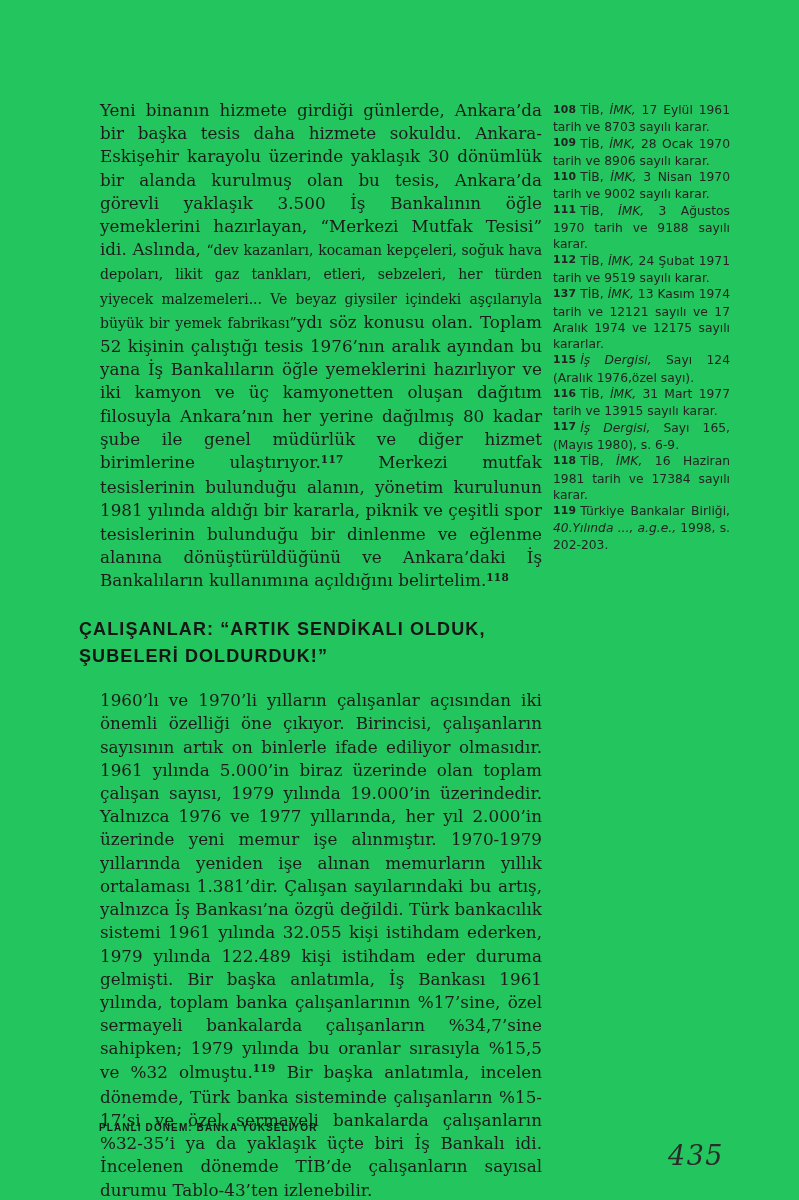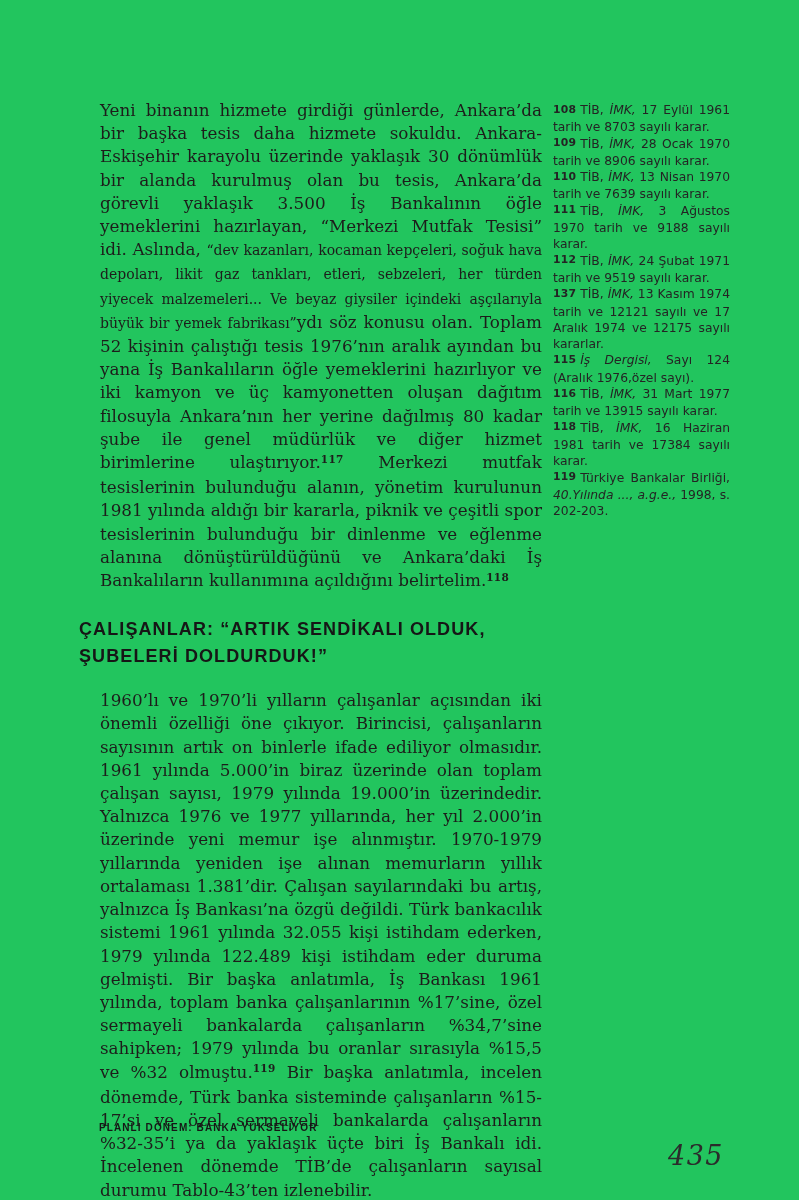--- a/index.html
+++ b/index.html
@@ -102,26 +102,27 @@
       <span>ÇALIŞANLAR: “ARTIK SENDİKALI OLDUK,</span><br>
       <span>ŞUBELERİ DOLDURDUK!”</span>
     </h2>
 
     <p class="para" id="paragraph-2"><span class="seg-n">1960’lı ve 1970’li yılların çalışanlar açısından iki önemli özelliği öne çıkıyor. Birincisi, çalışanların sayısının artık on binlerle ifade ediliyor olmasıdır. 1961 yılında 5.000’in biraz üzerinde olan toplam çalışan sayısı, 1979 yılında 19.000’in üzerindedir. Yalnızca 1976 ve 1977 yıllarında, her yıl 2.000’in üzerinde yeni memur işe alınmıştır. 1970-1979 yıllarında yeniden işe alınan memurların yıllık ortalaması 1.381’dir. Çalışan sayılarındaki bu artış, yalnızca İş Bankası’na özgü değildi. Türk bankacılık sistemi 1961 yılında 32.055 kişi istihdam ederken, 1979 yılında 122.489 kişi istihdam eder duruma gelmişti. Bir başka anlatımla, İş Bankası 1961 yılında, toplam banka çalışanlarının %17’sine, özel sermayeli bankalarda çalışanların %34,7’sine sahipken; 1979 yılında bu oranlar sırasıyla %15,5 ve %32 olmuştu.</span><span class="seg-sup">119</span><span class="seg-n"> Bir başka anlatımla, incelen dönemde, Türk banka sisteminde çalışanların %15-17’si ve özel sermayeli bankalarda çalışanların %32-35’i ya da yaklaşık üçte biri İş Bankalı idi. İncelenen dönemde TİB’de çalışanların sayısal durumu Tablo-43’ten izlenebilir.</span></p>
   </div>
 
   <aside class="footnotes" id="footnotes">
       <div class="footnote"><span class="fn-num">108</span><span>TİB, </span><span class="it">İMK,</span><span> 17 Eylül 1961 tarih ve 8703 sayılı karar.</span></div>
       <div class="footnote"><span class="fn-num">109</span><span>TİB, </span><span class="it">İMK,</span><span> 28 Ocak 1970 tarih ve 8906 sayılı karar.</span></div>
-      <div class="footnote"><span class="fn-num">110</span><span>TİB, </span><span class="it">İMK,</span><span> 13 Nisan 1970 tarih ve 7639 sayılı karar.</span></div>
+      <div class="footnote"><span class="fn-num">110</span><span>TİB, </span><span class="it">İMK,</span><span> 3 Nisan 1970 tarih ve 9002 sayılı karar.</span></div>
       <div class="footnote"><span class="fn-num">111</span><span>TİB, </span><span class="it">İMK,</span><span> 3 Ağustos 1970 tarih ve 9188 sayılı karar.</span></div>
       <div class="footnote"><span class="fn-num">112</span><span>TİB, </span><span class="it">İMK,</span><span> 24 Şubat 1971 tarih ve 9519 sayılı karar.</span></div>
       <div class="footnote"><span class="fn-num">137</span><span>TİB, </span><span class="it">İMK,</span><span> 13 Kasım 1974 tarih ve 12121 sayılı ve 17 Aralık 1974 ve 12175 sayılı kararlar.</span></div>
       <div class="footnote"><span class="fn-num">115</span><span class="it">İş Dergisi,</span><span> Sayı 124 (Aralık 1976,özel sayı).</span></div>
       <div class="footnote"><span class="fn-num">116</span><span>TİB, </span><span class="it">İMK,</span><span> 31 Mart 1977 tarih ve 13915 sayılı karar.</span></div>
+      <div class="footnote"><span class="fn-num">117</span><span class="it">İş Dergisi,</span><span> Sayı 165, (Mayıs 1980), s. 6-9.</span></div>
       <div class="footnote"><span class="fn-num">118</span><span>TİB, </span><span class="it">İMK,</span><span> 16 Haziran 1981 tarih ve 17384 sayılı karar.</span></div>
       <div class="footnote"><span class="fn-num">119</span><span>Türkiye Bankalar Birliği, </span><span class="it">40.Yılında ..., a.g.e.,</span><span> 1998, s. 202-203.</span></div>
     </aside>
 
   <div class="running-footer">PLANLI DÖNEM: BANKA YÜKSELİYOR</div>
 
   <div class="page-number">435</div>
 
 </div>
 

